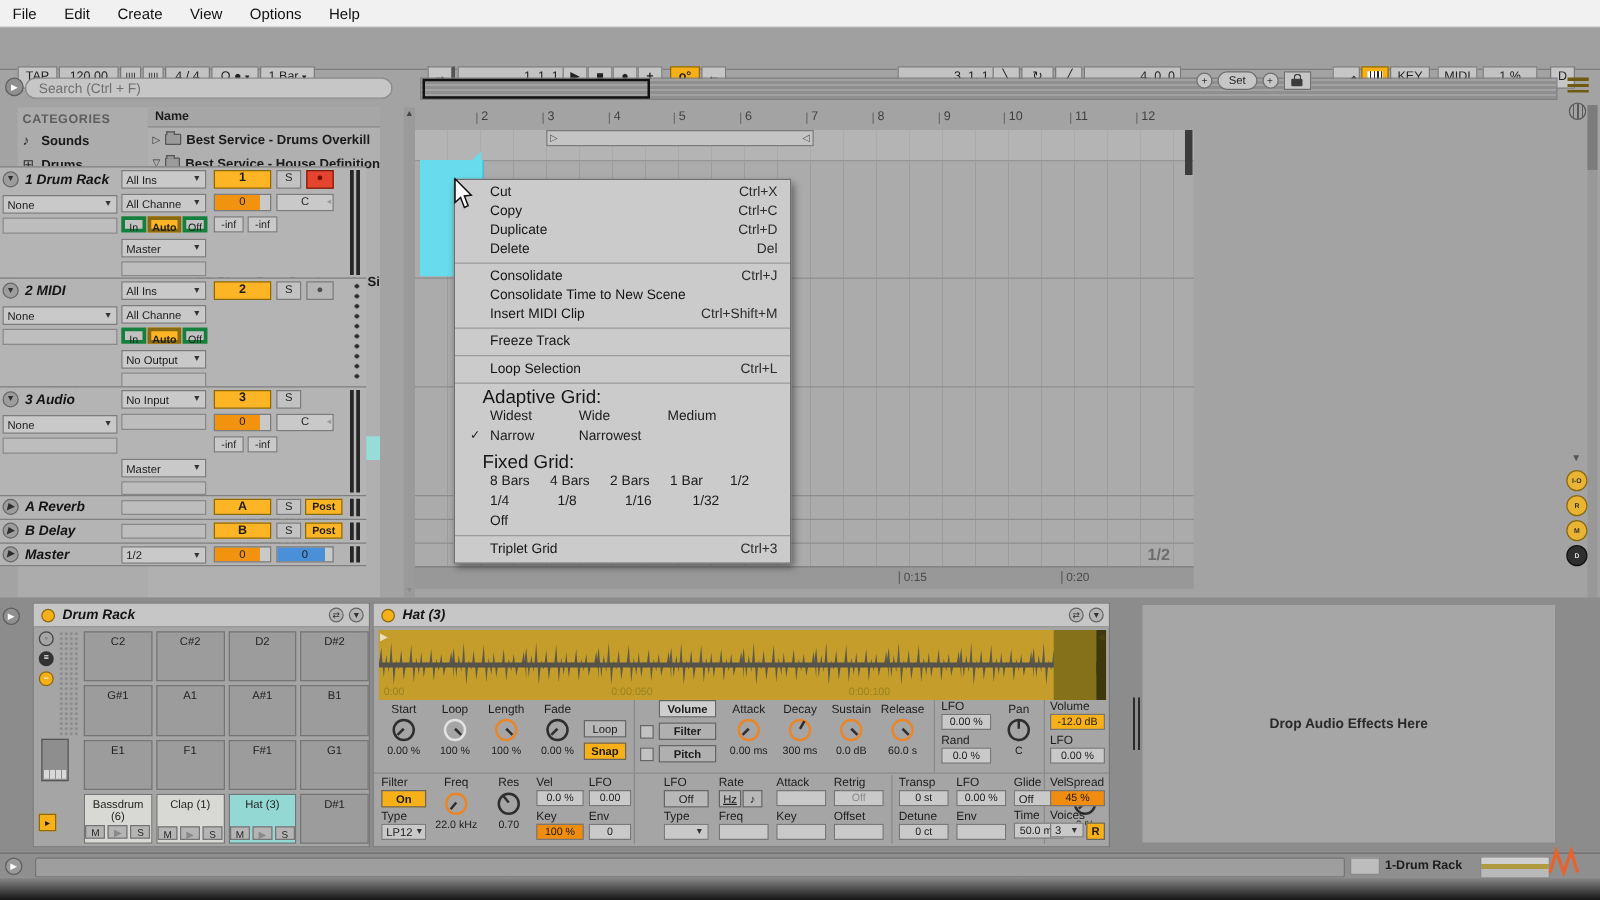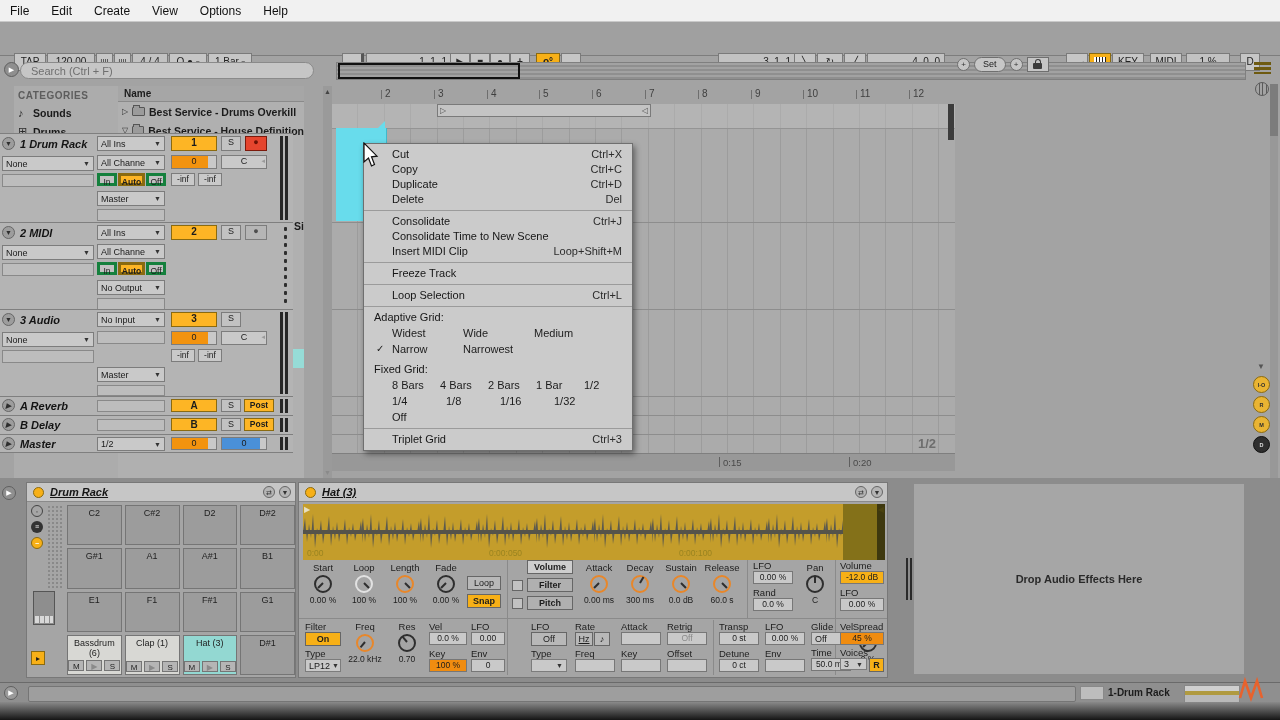--- a/index.html
+++ b/index.html
@@ -62,21 +62,21 @@
   .tlabel{position:absolute;top:3px;font-size:9.5px;color:#4a4a4a;}
   .tlabel::before{content:"";position:absolute;left:-4px;top:0px;width:1px;height:10px;background:#5f5f5f;}
   .gridlabel{position:absolute;left:586px;top:332px;font-size:13px;font-weight:bold;color:#6e6e6e;}
   .arrscroll{position:absolute;left:948px;top:104px;width:6px;height:36px;background:#3c3c3c;}
   
   .cmenu{position:absolute;left:363px;top:143px;width:270px;background:#cbcbcb;border:1px solid #6f6f6f;box-shadow:2px 3px 6px rgba(0,0,0,.45);z-index:30;box-sizing:border-box;padding:0;}
   .cmgroup{border-bottom:1px solid #9b9b9b;padding:3px 0;}
   .cmgroup:last-child{border-bottom:none;}
   .cmi{height:15px;line-height:15px;font-size:11px;color:#161616;display:flex;justify-content:space-between;padding:0 10px 0 28px;cursor:default;}
   .cmi .sc{color:#2c2c2c;}
-  .cmlbl{height:15px;line-height:15px;font-size:11px;color:#161616;padding-left:10px;}
+  .cmlbl{height:15px;line-height:15px;font-size:15px;color:#161616;padding-left:22px;}
   .cmrow{height:16px;line-height:16px;font-size:11px;display:flex;padding-left:28px;position:relative;}
   .cmrow .chk{position:absolute;left:12px;font-size:10px;}
   .cmrow span{display:inline-block;}
   .aw{width:71px;} .fw{width:54px;}
   .setrow{position:absolute;left:2px;top:56px;height:16px;display:flex;align-items:center;gap:4px;}
   .setoval{background:#c6c6c6;border:1px solid #6f6f6f;border-radius:8px;font-size:9px;height:13px;line-height:13px;padding:0 8px;}
   .setcirc{width:13px;height:13px;border-radius:50%;background:#c6c6c6;border:1px solid #6f6f6f;font-size:8px;text-align:center;line-height:12px;box-sizing:border-box;color:#333;}
   .lockbtn{width:22px;height:15px;background:#c6c6c6;border:1px solid #6f6f6f;display:flex;align-items:flex-end;justify-content:center;box-sizing:border-box;}
   .lockb{width:9px;height:6px;background:#3d3d3d;border-radius:1px;position:relative;margin-bottom:2px;}
   .lockb::before{content:"";position:absolute;left:1.5px;top:-4px;width:4px;height:4px;border:1.5px solid #3d3d3d;border-bottom:none;border-radius:3px 3px 0 0;}
@@ -99,21 +99,21 @@
   .iocirc{position:absolute;left:7px;top:26px;width:14px;height:14px;border-radius:50%;border:1.5px solid #5a5a5a;box-sizing:border-box;background-image:repeating-linear-gradient(90deg,transparent 0 2.5px,#5a5a5a 2.5px 3.5px);}
   .rscroll{position:absolute;left:22px;top:28px;width:8px;height:404px;background:#989898;}
   .rthumb{position:absolute;left:0;top:0;width:8px;height:52px;background:#7c7c7c;}
   .sidecirc{position:absolute;left:5px;width:17px;height:17px;border-radius:50%;background:#e9b433;border:1px solid #8a6a10;font-size:5.5px;font-weight:bold;color:#2e2e2e;text-align:center;line-height:16px;box-sizing:border-box;}
   .sidecirc.dark{background:#2f2f2f;color:#ddd;border-color:#111;}
   
   .devarea{position:absolute;left:0;top:478px;width:1280px;height:204px;background:#8c8c8c;}
   .devpanel{position:absolute;top:4px;background:#a5a5a5;border:1px solid #787878;box-sizing:border-box;}
   .devhdr{position:absolute;left:0;top:0;right:0;height:18px;background:#c6c6c6;border-bottom:1px solid #8a8a8a;display:flex;align-items:center;}
   .pwr{width:11px;height:11px;border-radius:50%;background:#f7b017;border:1px solid #8a6a10;margin:0 6px;box-sizing:border-box;}
-  .devttl{font-size:11px;font-weight:bold;font-style:italic;color:#141414;text-decoration:underline;}
+  .devttl{font-size:11px;font-weight:bold;font-style:italic;color:#141414;}
   .hdric{width:12px;height:12px;border-radius:50%;background:#b5b5b5;border:1px solid #666;font-size:7px;text-align:center;line-height:11px;color:#333;box-sizing:border-box;margin-left:4px;}
   .padgrid{position:absolute;left:40px;top:22px;width:228px;height:170px;display:grid;grid-template-columns:repeat(4,1fr);grid-template-rows:repeat(4,1fr);gap:3px;}
   .pad{background:#9c9c9c;border:1px solid #757575;font-size:9px;text-align:center;padding-top:2px;box-sizing:border-box;color:#222;}
   .pad.filled{background:#d8d8d4;}
   .pad.selpad{background:#93d8d2;}
   .mbs{display:flex;justify-content:center;gap:2px;margin-top:13px;}
   .mbs i{font-style:normal;width:16px;height:11px;background:#b5b5b5;border:1px solid #757575;font-size:8px;line-height:11px;box-sizing:border-box;display:block;}
   .rackicons{position:absolute;left:4px;top:22px;width:34px;height:170px;}
   .ric{width:12px;height:12px;border-radius:50%;box-sizing:border-box;margin:0 0 4px 0;font-size:7px;text-align:center;line-height:11px;}
   .dotstrip{position:absolute;left:16px;top:0px;width:16px;height:84px;background-image:radial-gradient(#898989 1px,transparent 1.2px);background-size:4px 4px;}
@@ -429,21 +429,21 @@
     <div class="cmgroup">
       <div class="cmi">
           <span>Consolidate</span>
           <span class="sc">Ctrl+J</span>
         </div>
       <div class="cmi">
           <span>Consolidate Time to New Scene</span>
         </div>
       <div class="cmi">
           <span>Insert MIDI Clip</span>
-          <span class="sc">Loop+Shift+M</span>
+          <span class="sc">Ctrl+Shift+M</span>
         </div>
     </div>
     <div class="cmgroup">
       <div class="cmi">
           <span>Freeze Track</span>
         </div>
     </div>
     <div class="cmgroup">
       <div class="cmi">
           <span>Loop Selection</span>

